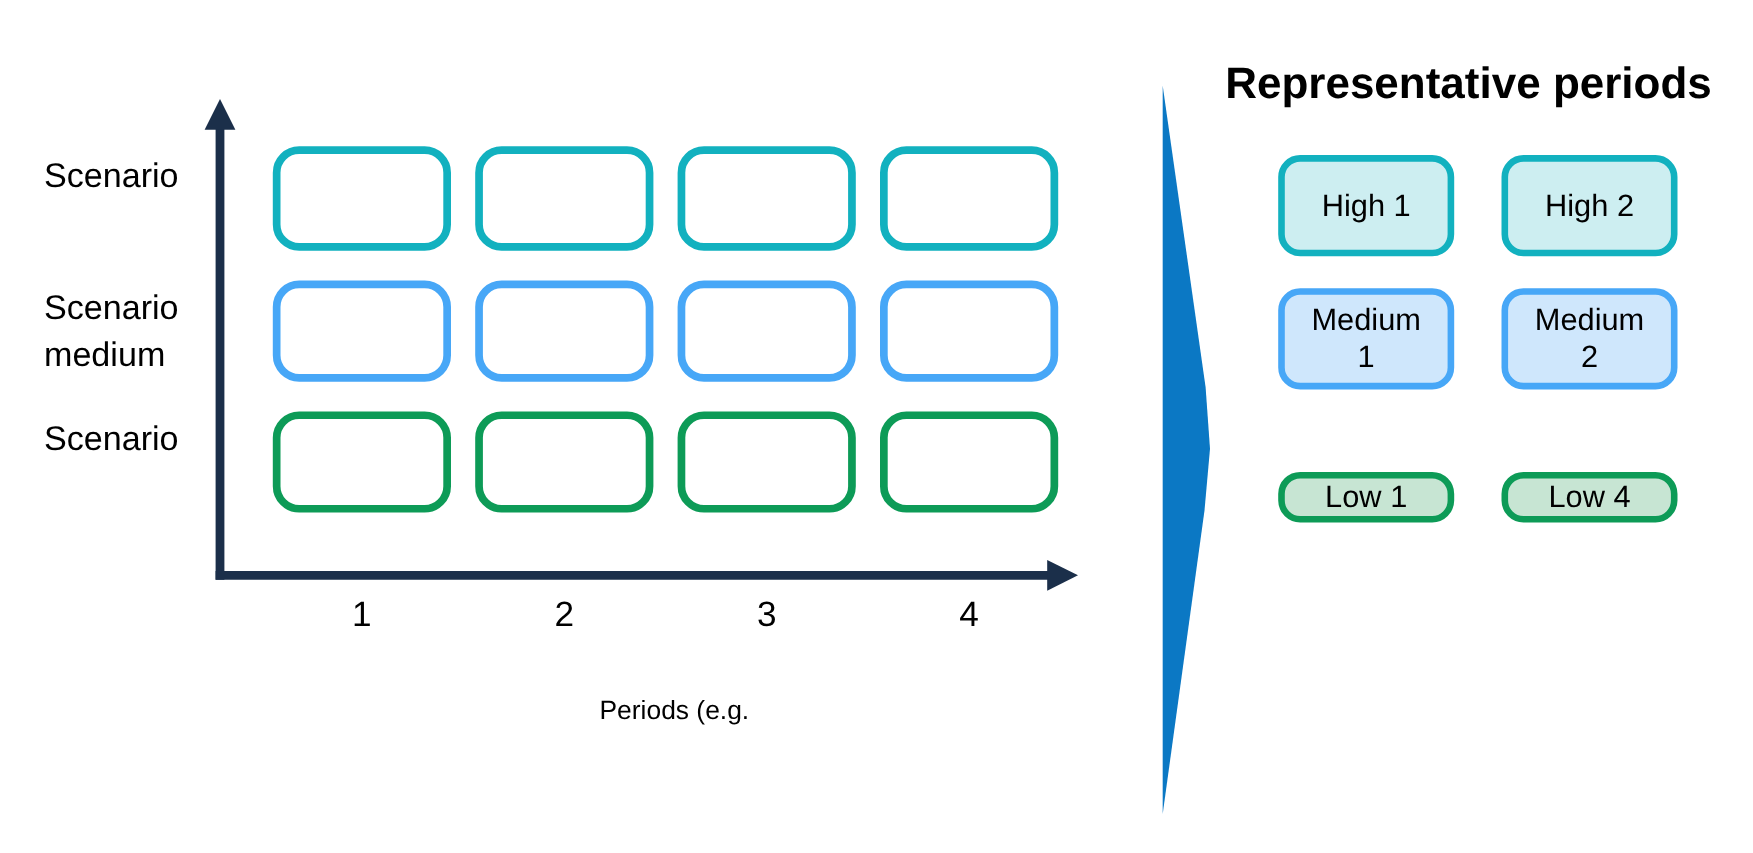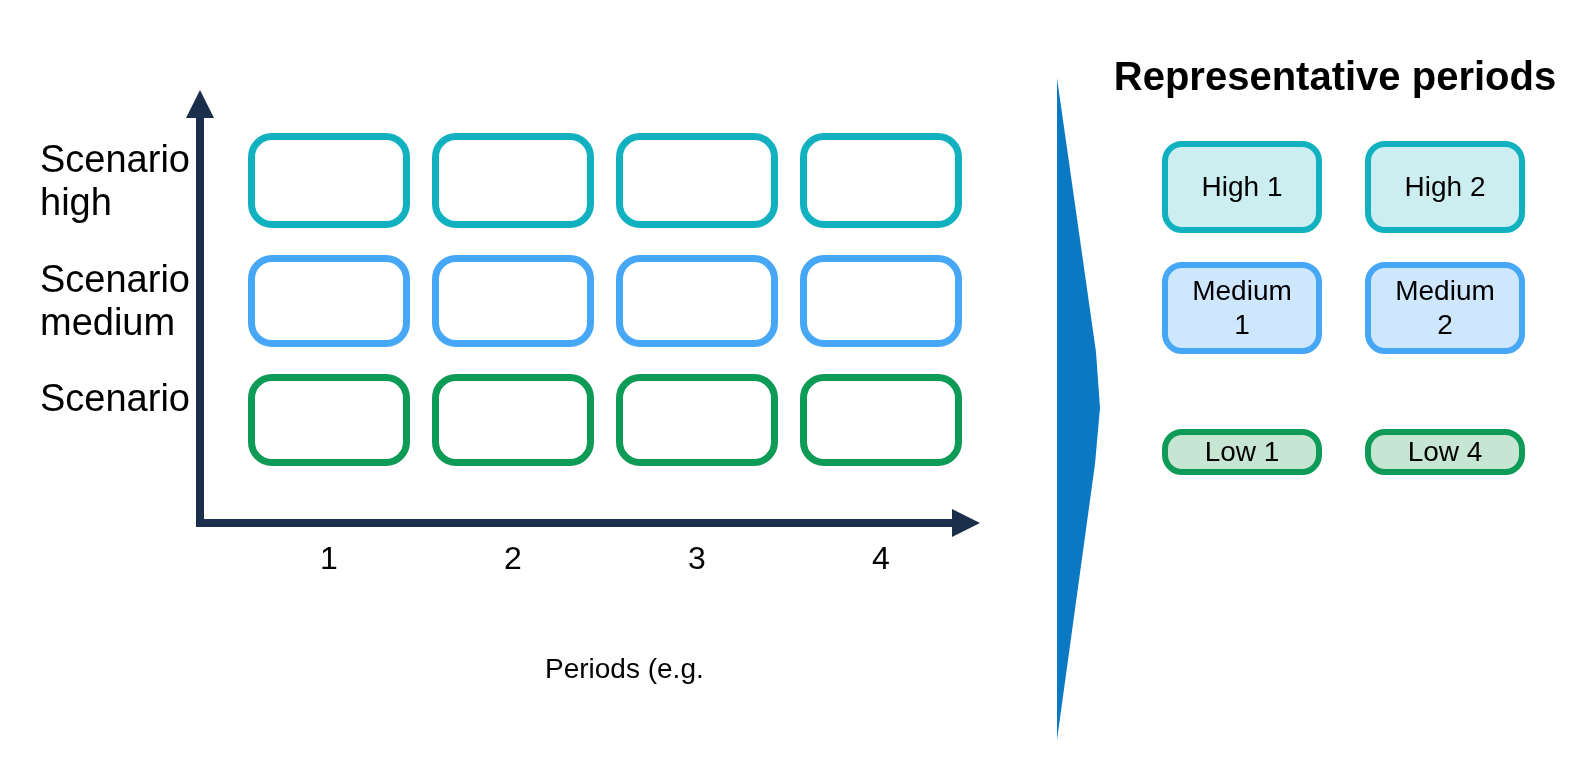--- a/index.html
+++ b/index.html
@@ -20,21 +20,21 @@
   }
   .axis-line { stroke: var(--axis); stroke-width: 8; fill: none; }
   .axis-head { fill: var(--axis); }
   .flow-arrow { fill: var(--flow-arrow); }
 
   
   .scenario-label {
     position: absolute;
     left: 40px;
     width: 170px;
-    font-size: 38px;
+    font-size: 31px;
     line-height: 43px;
     color: var(--text);
   }
   .scenario-label.row0 { top: 138px; }
   .scenario-label.row1 { top: 258px; }
   .scenario-label.row2 { top: 377px; }
 
   
   .period-grid {
     position: absolute;
@@ -65,22 +65,22 @@
   }
   .tick {
     text-align: center;
     font-size: 32px;
     color: var(--text);
   }
 
   
   .axis-caption {
     position: absolute;
-    left: 545px; top: 645px;
-    font-size: 28px;
+    left: 545px; top: 623px;
+    font-size: 24px;
     line-height: 48px;
     color: var(--text);
   }
 
   
   .panel-title {
     position: absolute;
     left: 1080px; top: 26px;
     width: 510px;
     text-align: center;
@@ -130,21 +130,20 @@
     <g>
       <line class="axis-line" x1="196" y1="523" x2="956" y2="523"></line>
       <polygon class="axis-head" points="980,523 952,509 952,537"></polygon>
     </g>
 
     <polygon class="flow-arrow" points="1057,78 1096,352 1100,408 1095,464 1057,740"></polygon>
   </svg>
 
   <div class="scenario-label row0">
     <div>Scenario</div>
-    <div>high</div>
   </div>
   <div class="scenario-label row1">
     <div>Scenario</div>
     <div>medium</div>
   </div>
   <div class="scenario-label row2">
     <div>Scenario</div>
   </div>
 
   <div class="period-grid">

